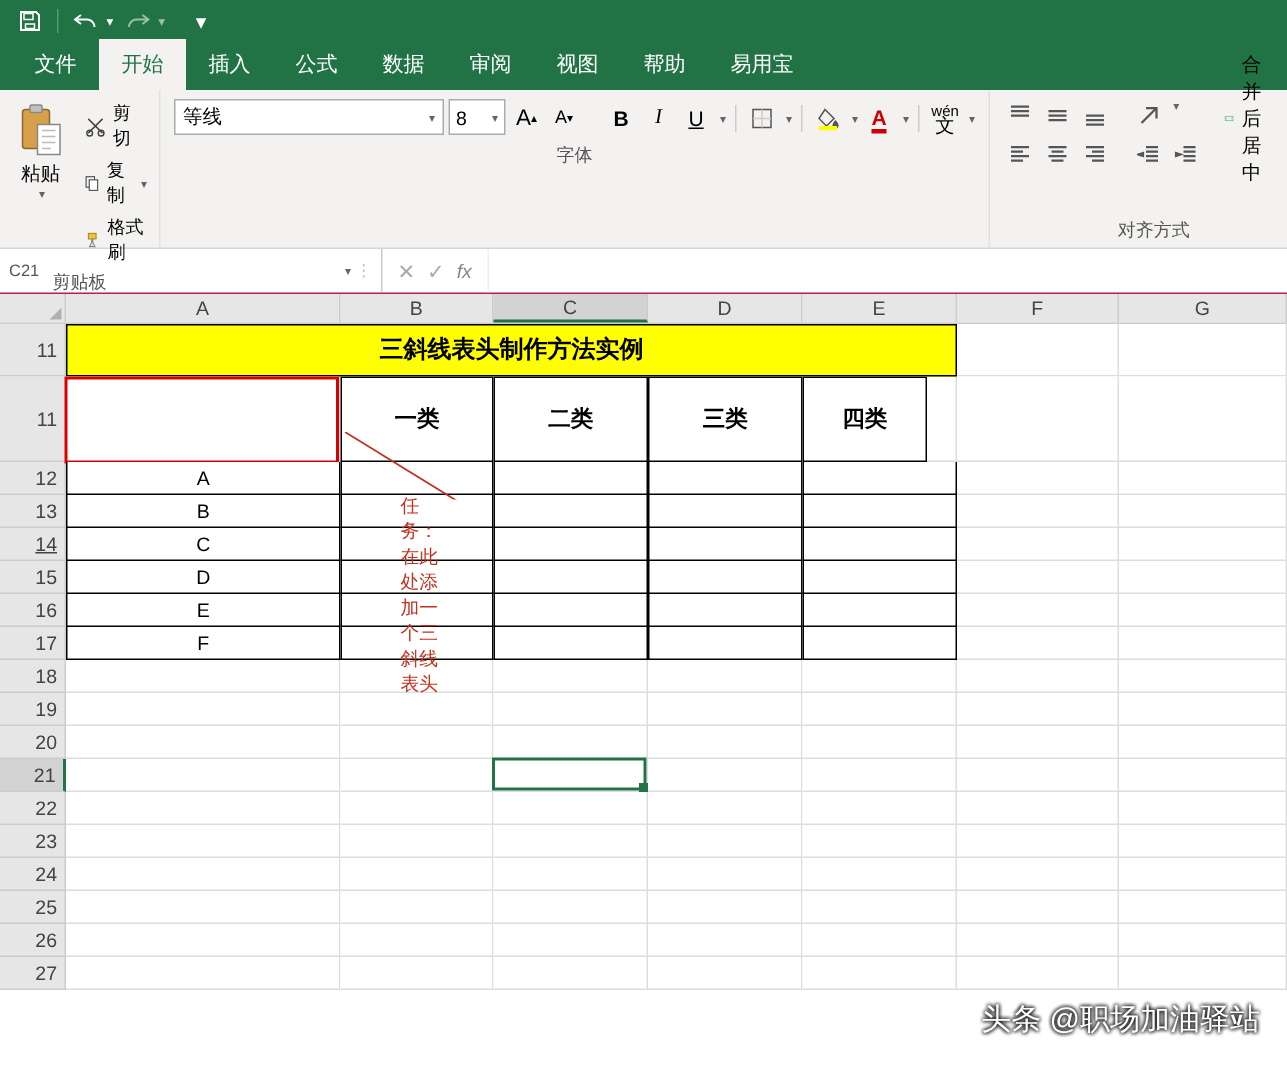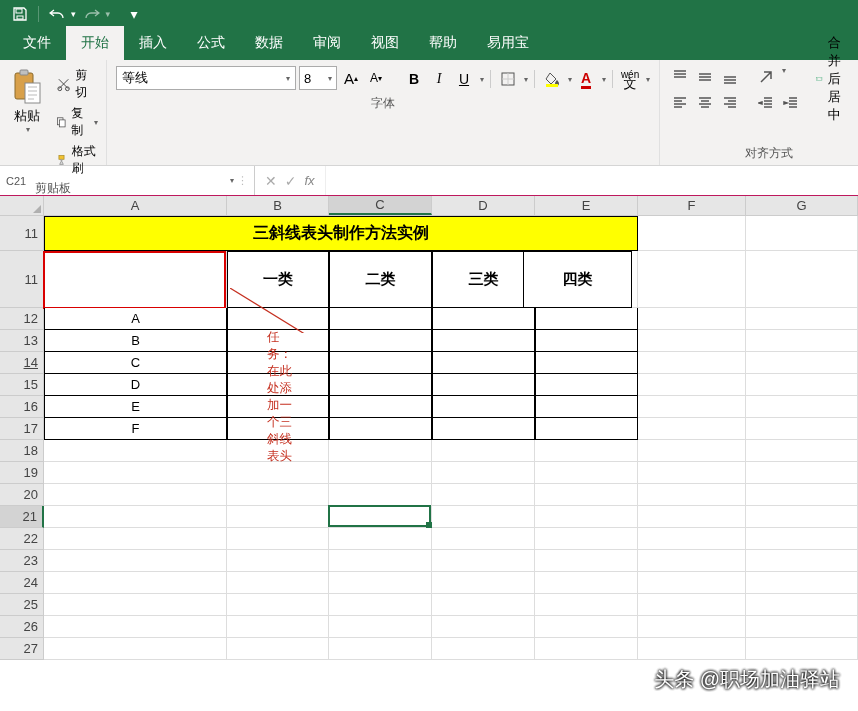--- a/index.html
+++ b/index.html
@@ -87,21 +87,21 @@
 .grid-row { display:flex; }
 .cell { border-right:1px solid #ddd; border-bottom:1px solid #ddd; font-size:13px; display:flex; align-items:center; justify-content:center; background:#fff; }
 
 
 .tbl { position:absolute; left:0; top:0; }
 .tbl-title { position:absolute; left:0; top:0; width:594px; height:35px; background:#ffff00; border:1px solid #000; display:flex; align-items:center; justify-content:center; font-size:16px; font-weight:bold; }
 .tbl-h { position:absolute; height:57px; border:1px solid #000; background:#fff; display:flex; align-items:center; justify-content:center; font-size:15px; font-weight:bold; top:35px; }
 .tbl-h.h1 { left:183px; width:102px; }
 .tbl-h.h2 { left:285px; width:103px; }
 .tbl-h.h3 { left:388px; width:103px; }
-.tbl-h.h4 { left:479px; width:109px; }
+.tbl-h.h4 { left:491px; width:83px; }
 .redbox { position:absolute; left:-1px; top:35px; width:183px; height:58px; border:2px solid #d90000; background:#fff; }
 .tbl-cell { border-right:1px solid #000; border-bottom:1px solid #000; border-left:1px solid #000; height:22px; display:flex; align-items:center; justify-content:center; font-size:13px; background:#fff; }
 
 .callout-line { position:absolute; left:186px; top:72px; width:75px; height:45px; pointer-events:none; }
 .callout-text { position:absolute; left:223px; top:113px; color:#c53020; font-size:12.5px; font-family:"SimSun","宋体",serif; background:rgba(255,255,255,0.0); }
 
 
 .sel-cell { position:absolute; border:2px solid #217346; background:#fff; }
 .sel-cell::after { content:""; position:absolute; right:-3px; bottom:-3px; width:6px; height:6px; background:#217346; }
 

